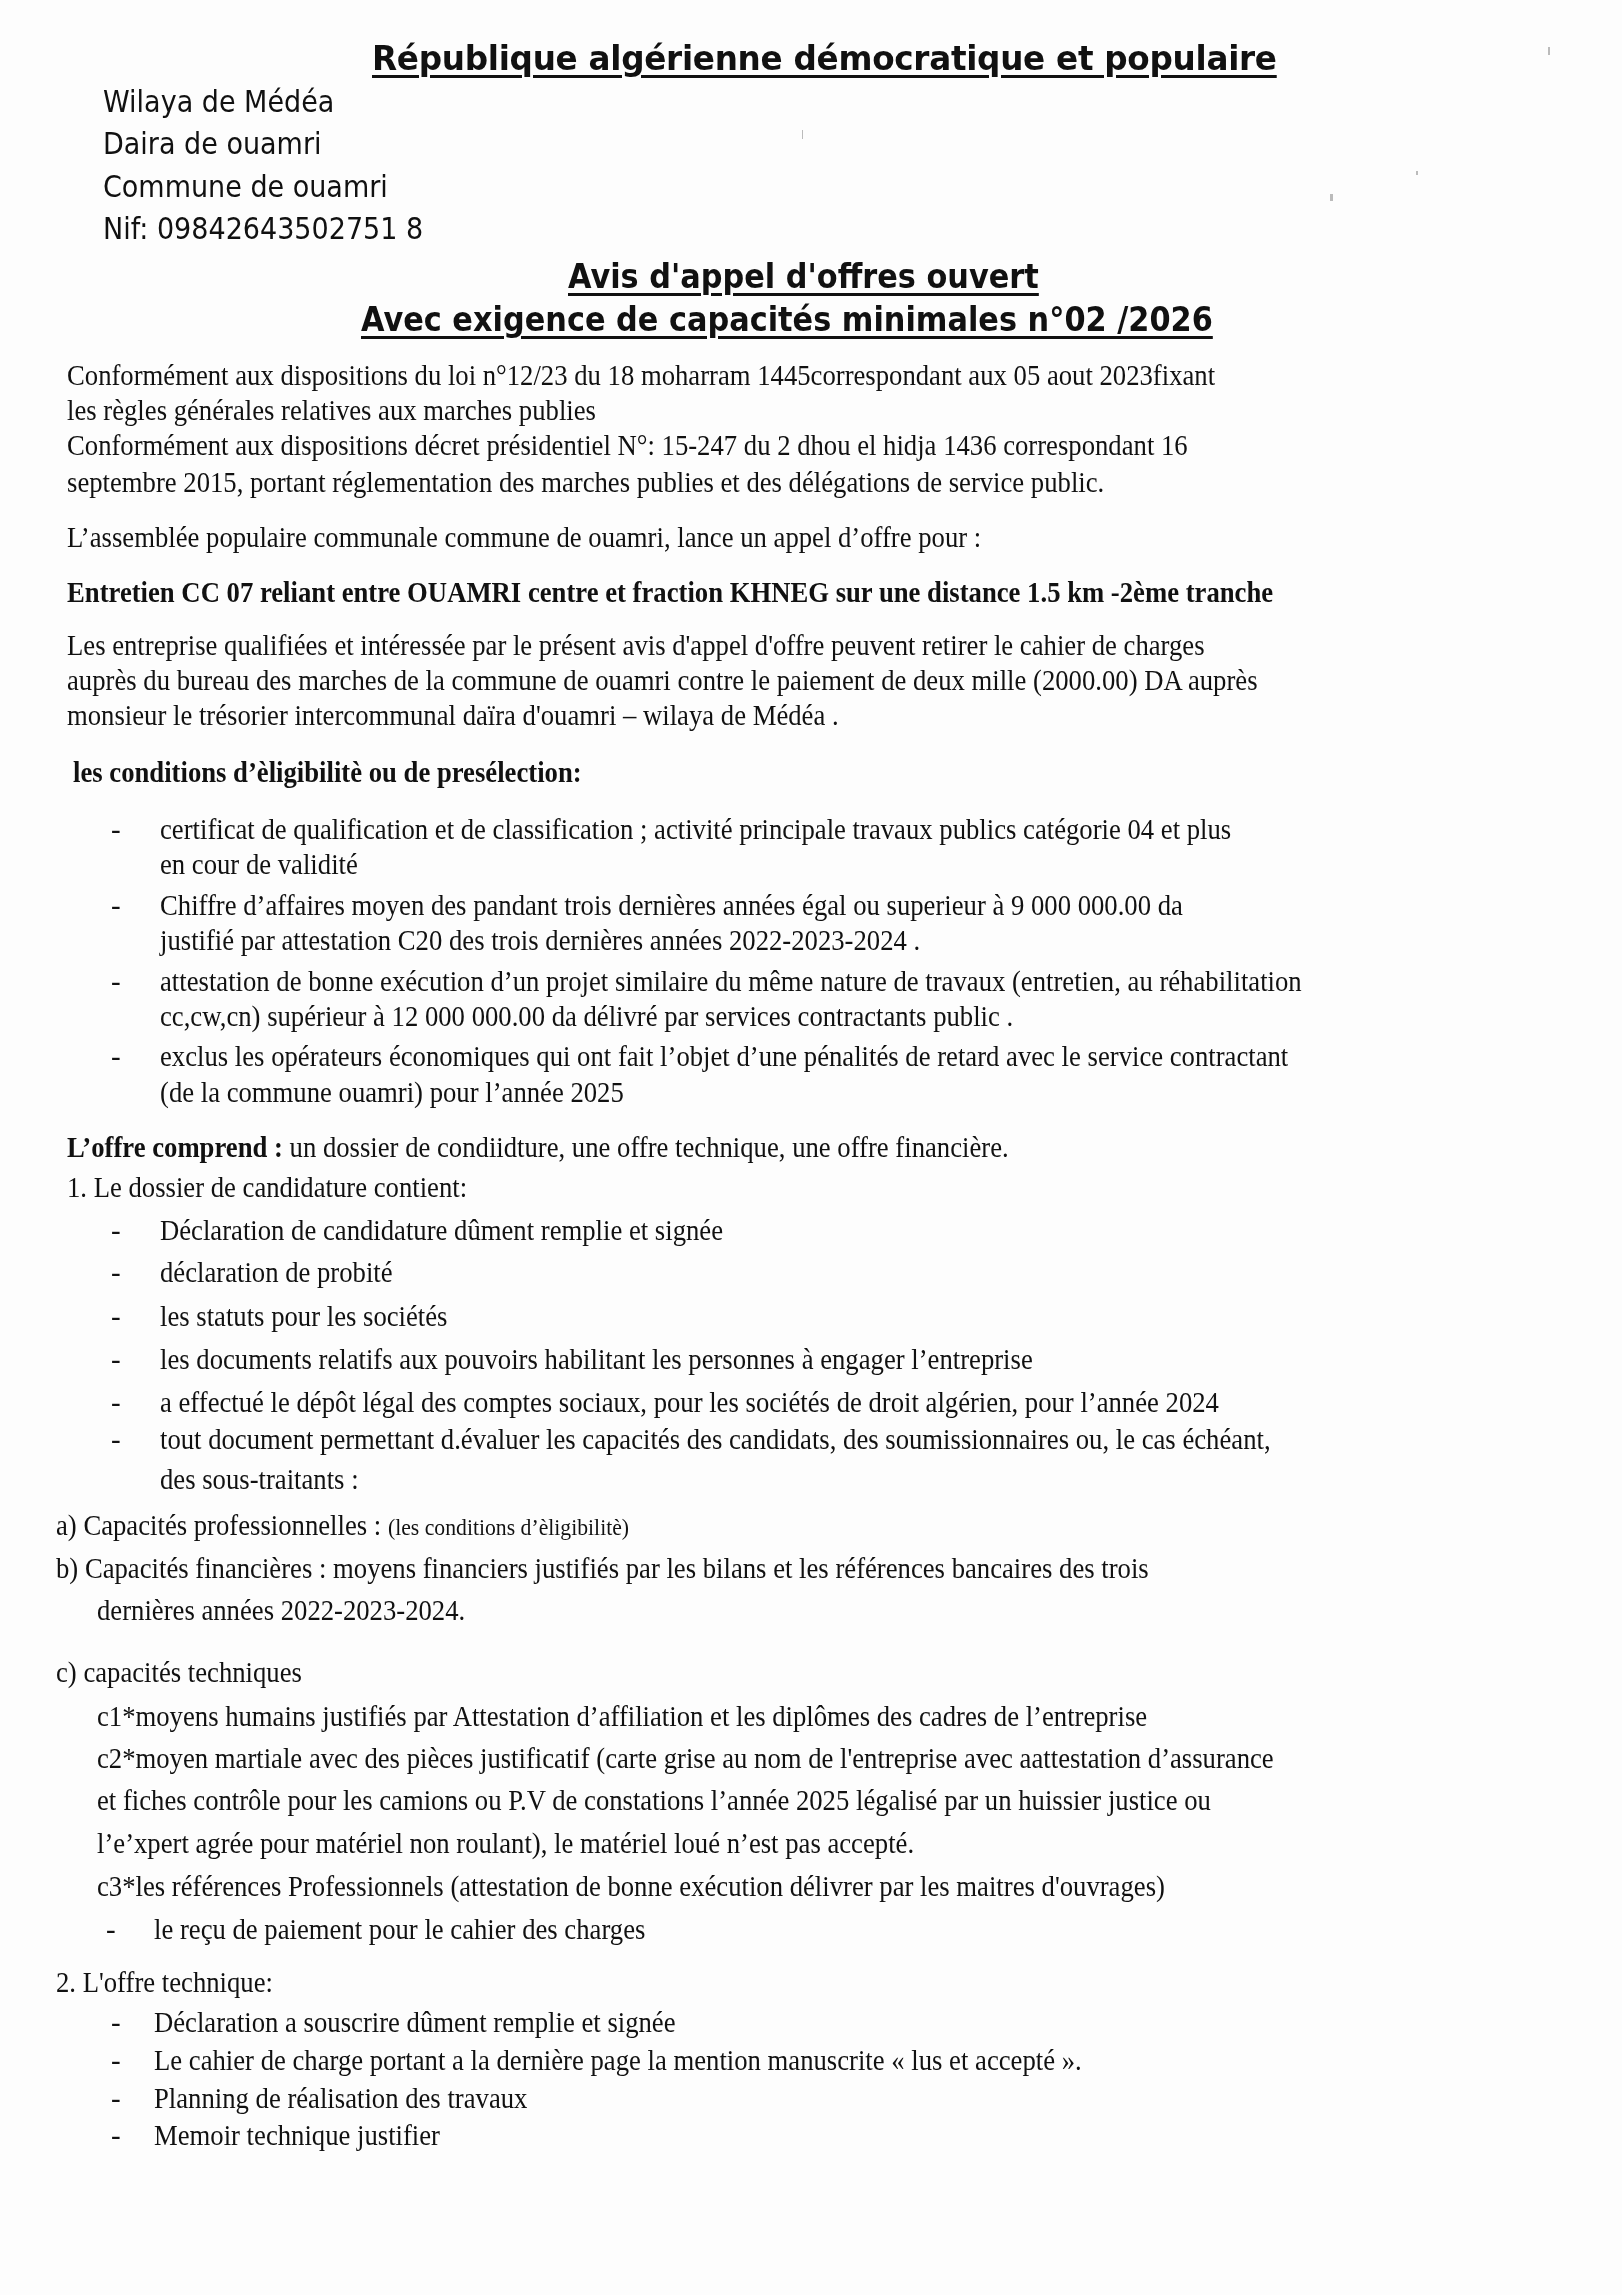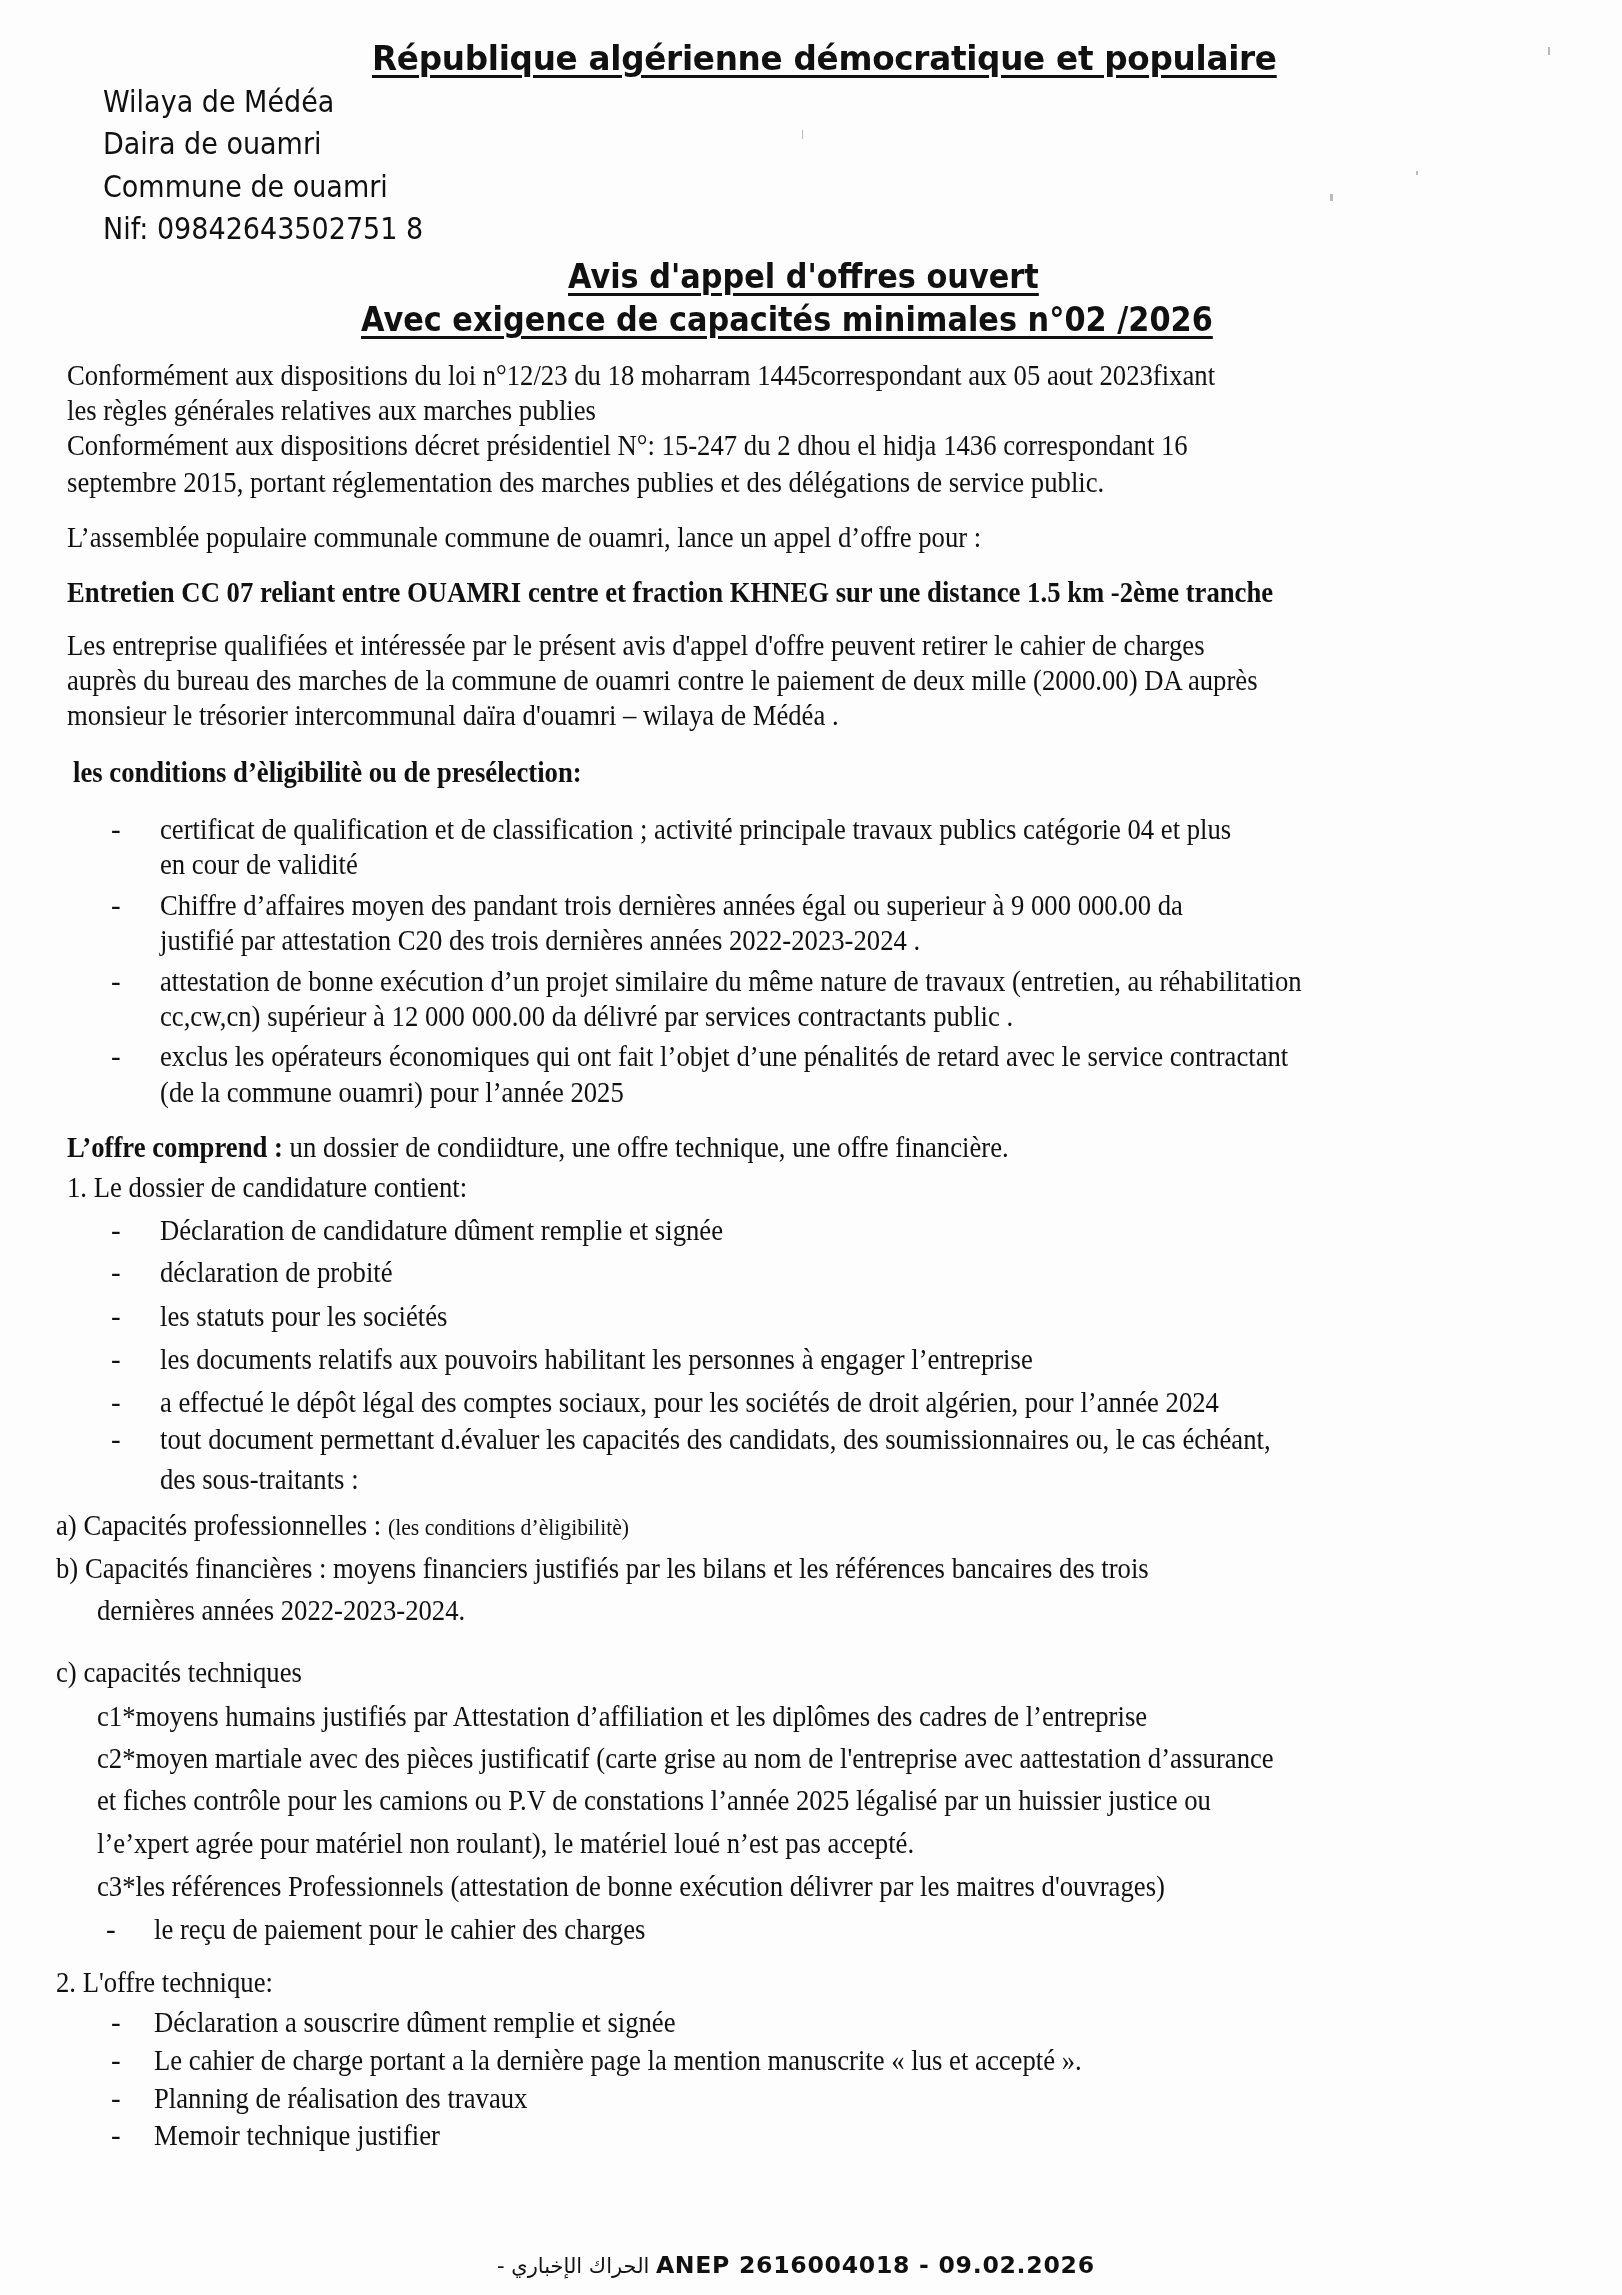--- a/index.html
+++ b/index.html
@@ -99,22 +99,19 @@
   <div class="abs serif body-line" style="left:56px;top:1966px">2. L'offre technique:</div>
   <div class="abs serif dash" style="left:111px;top:2006px">-</div>
   <div class="abs serif body-line" style="left:154px;top:2006px">Déclaration a souscrire dûment remplie et signée</div>
   <div class="abs serif dash" style="left:111px;top:2044px">-</div>
   <div class="abs serif body-line" style="left:154px;top:2044px">Le cahier de charge portant a la dernière page la mention manuscrite «  lus et accepté ».</div>
   <div class="abs serif dash" style="left:111px;top:2082px">-</div>
   <div class="abs serif body-line" style="left:154px;top:2082px">Planning de réalisation des travaux</div>
   <div class="abs serif dash" style="left:111px;top:2119px">-</div>
   <div class="abs serif body-line" style="left:154px;top:2119px">Memoir technique justifier</div>
 
-  <div class="abs sans footer">
-    <span class="ar" dir="rtl">الحراك الإخباري -</span><span>ANEP 2616004018 - 09.02.2026</span>
-  </div>
 
   <div class="speck" style="left:1548px;top:47px;width:2px;height:7.9px"></div>
   <div class="speck" style="left:802px;top:130px;width:1.3px;height:9.2px"></div>
   <div class="speck" style="left:1330px;top:194px;width:2.6px;height:6.5px"></div>
   <div class="speck" style="left:1416px;top:171px;width:2px;height:3.9px"></div>
 </div>
 
 
 </body></html>

